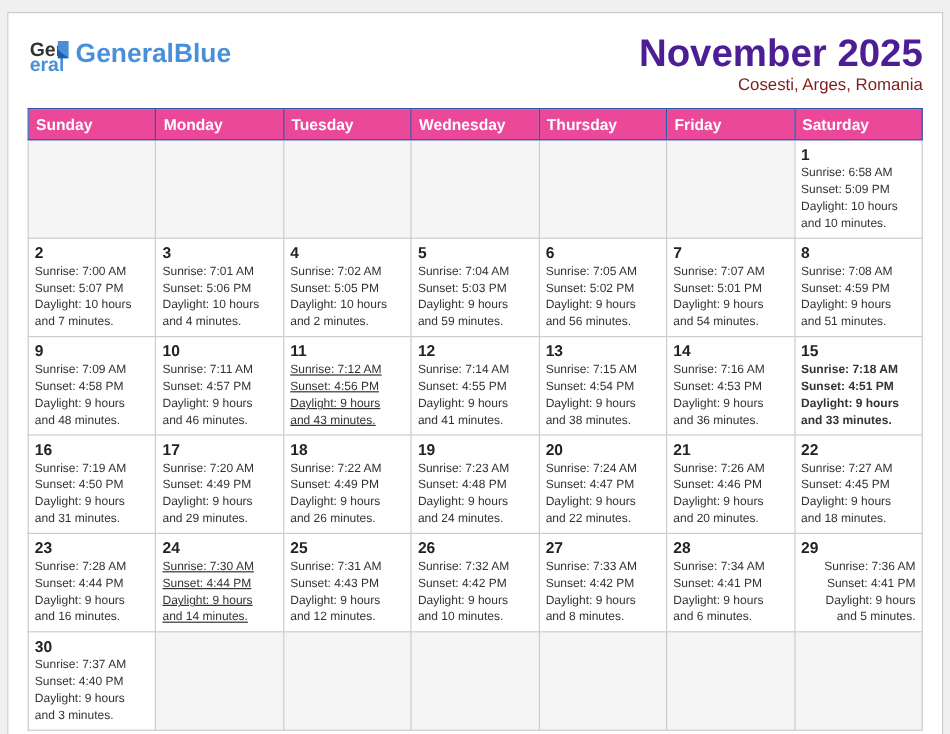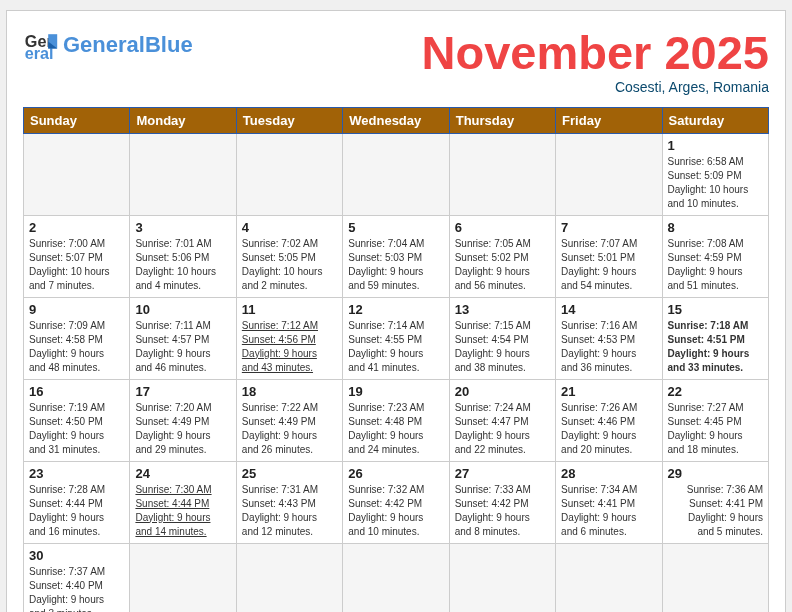--- a/index.html
+++ b/index.html
@@ -41,35 +41,35 @@
       text-align: right;
     }
     .logo-icon {
       width: 36px;
       height: 36px;
     }
     .title-block {
       text-align: right;
     }
     .month-title {
-      font-size: 47px;
+      font-size: 32px;
       font-weight: bold;
-      color: #ef4444;
+      color: #4c1d95;
       line-height: 1.1;
     }
     .subtitle {
       font-size: 14px;
-      color: #0c4a6e;
+      color: #7f1d1d;
     }
     .cal-table {
       width: 100%;
       border-collapse: collapse;
     }
     .cal-table thead tr th {
-      background-color: #a16207;
+      background-color: #ec4899;
       color: white;
       font-size: 13px;
       font-weight: bold;
       padding: 5px 6px;
       border: 1px solid #2a5aaa;
       text-align: left;
     }
     .cal-table tbody tr td {
       border: 1px solid #ccc;
       vertical-align: top;

